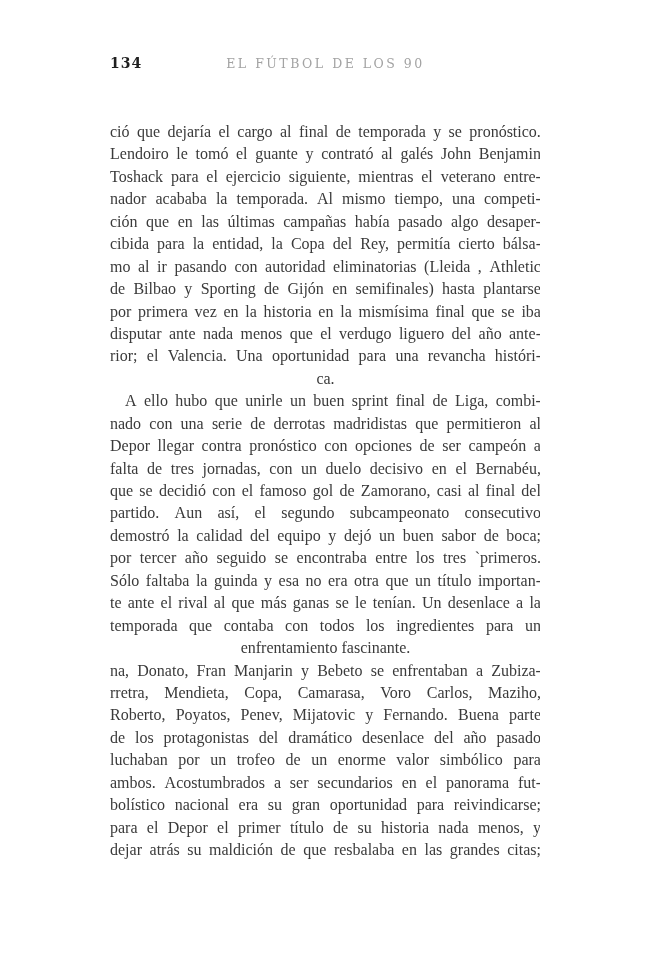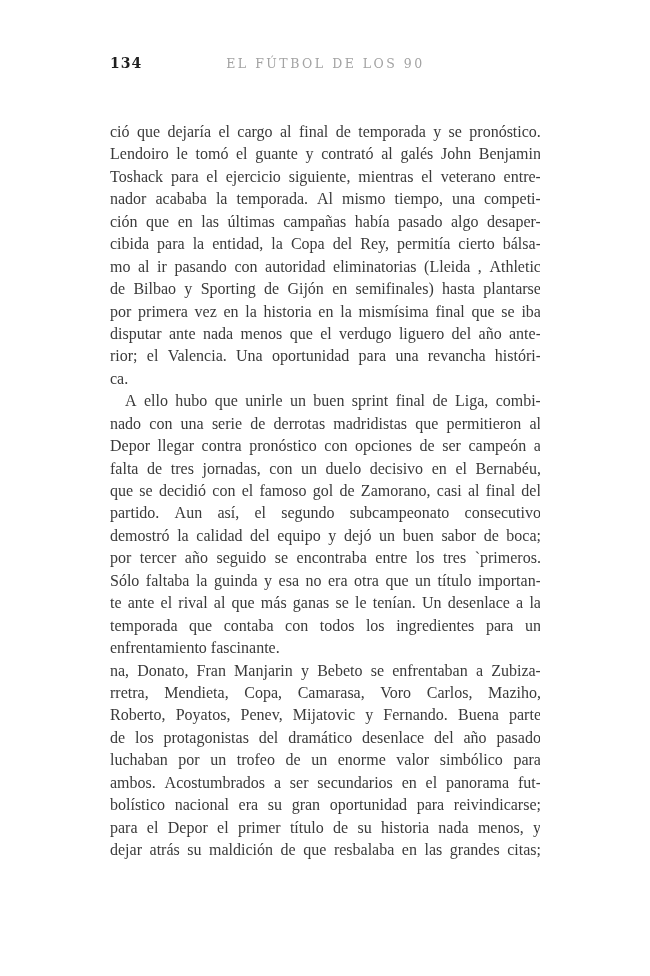--- a/index.html
+++ b/index.html
@@ -59,21 +59,21 @@
     flex-wrap: nowrap;
     height: 22.45px;
     line-height: 22.45px;
     white-space: pre;
   }
   .line.indent {
     padding-left: 15px;
   }
   .line.endline {
     display: block;
-    text-align: left;
+    text-align: center;
   }
 </style>
 </head>
 <body>
 
 <div class="page">
   <div class="header">
     <span class="pagenum">134</span>
     <span class="running">EL FÚTBOL DE LOS 90</span>
   </div>

